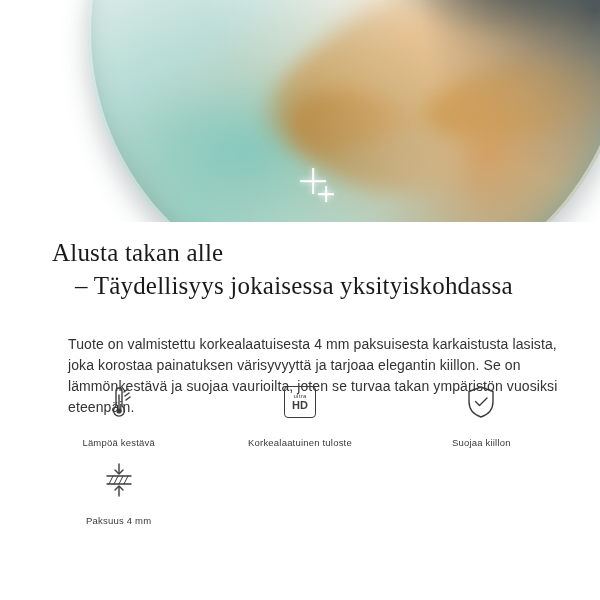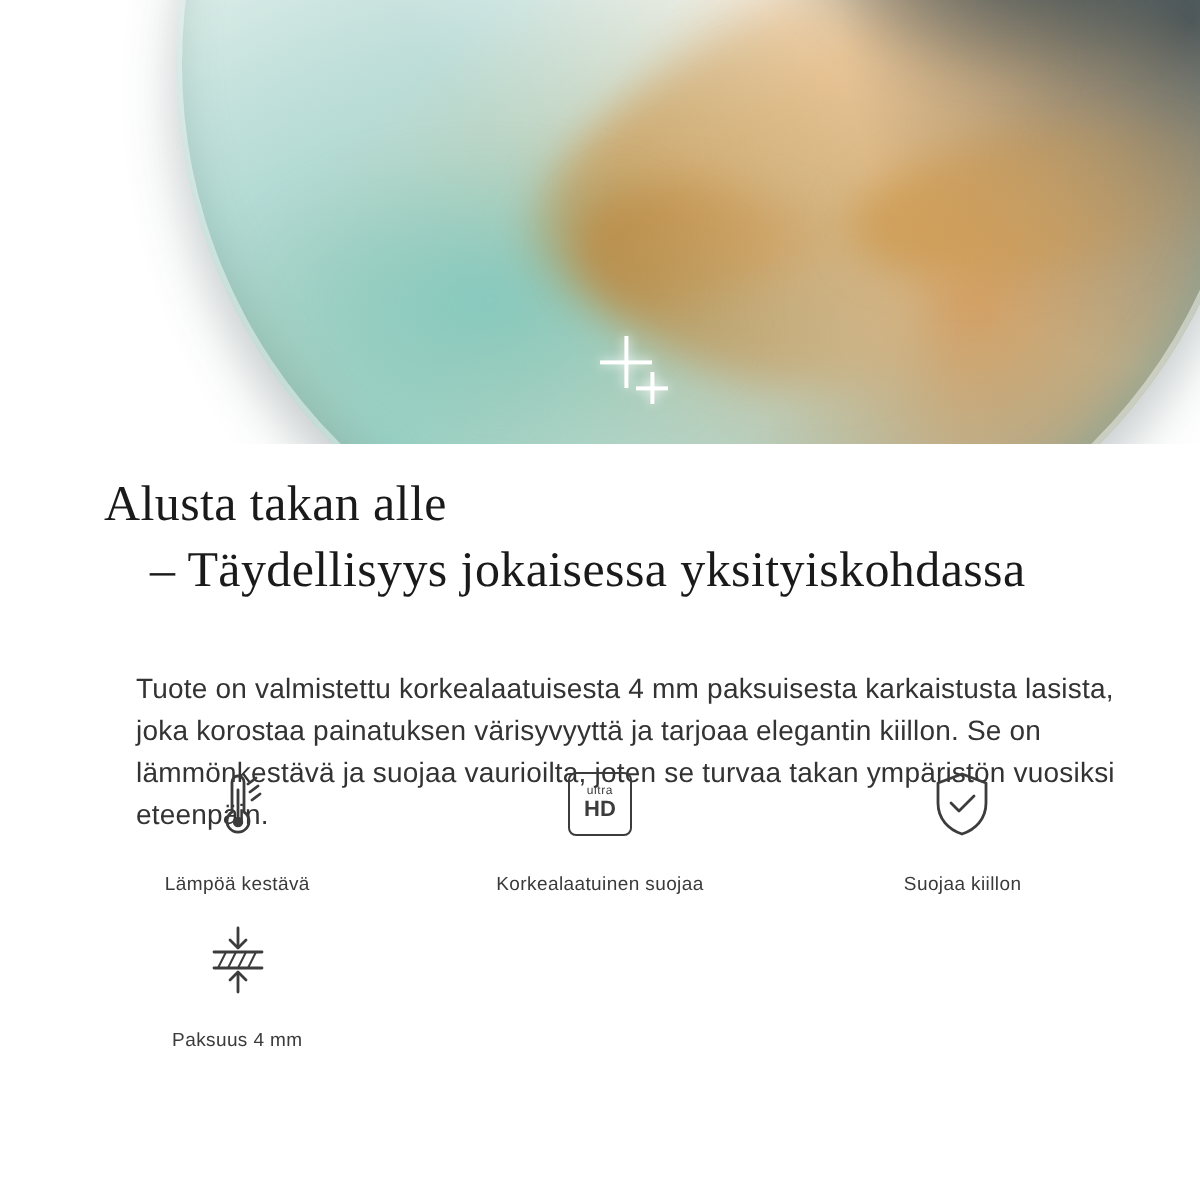--- a/index.html
+++ b/index.html
@@ -217,21 +217,21 @@
       <div class="cap">Lämpöä kestävä</div>
     </div>
 
     <div class="feature">
       <div class="ico">
         <div class="ultrahd">
           <span class="u1">ultra</span>
           <span class="u2">HD</span>
         </div>
       </div>
-      <div class="cap">Korkealaatuinen suojaa</div>
+      <div class="cap">Korkealaatuinen tuloste</div>
     </div>
 
     <div class="feature">
       <div class="ico">
         <svg width="32" height="36" viewBox="0 0 32 36" fill="none" stroke="#3c3c3c" stroke-width="1.4" stroke-linecap="round" stroke-linejoin="round">
           <path d="M16 3l12 4.5v10c0 8-5.3 13.3-12 15.5C9.3 30.8 4 25.5 4 17.5v-10z"></path>
           <path d="M10.5 17.5l4 4 7.5-7.5"></path>
         </svg>
       </div>
       <div class="cap">Suojaa kiillon</div>

